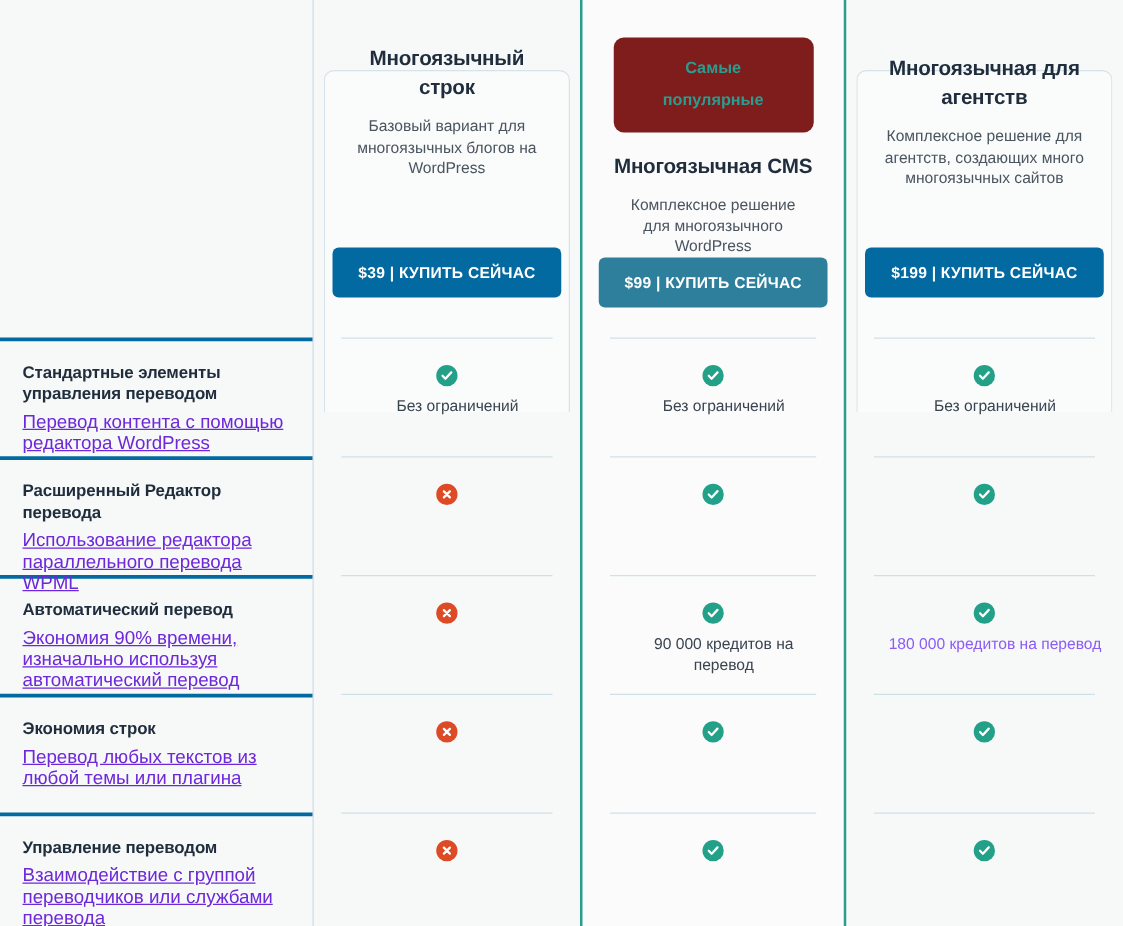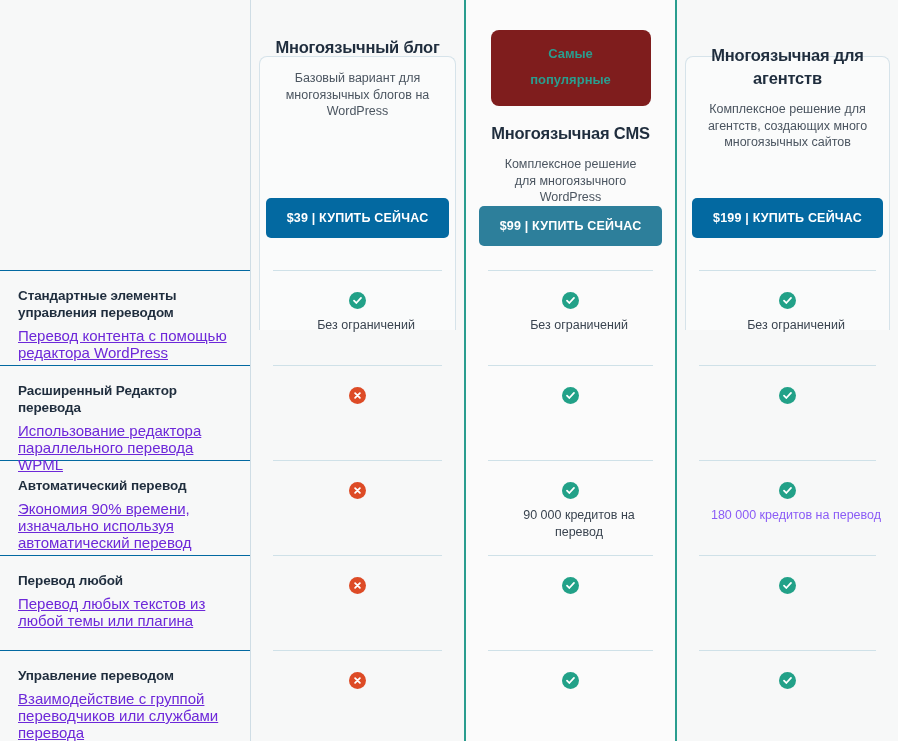--- a/index.html
+++ b/index.html
@@ -17,21 +17,21 @@
   }
 
   
   .sidebar {
     position: relative;
     border-right: 1px solid #cfdde5;
   }
   .sidebar-spacer { height: 270px; }
   .feature-row {
     height: 95px;
-    border-top: 1px solid #0369a1;
+    border-top: 3px solid #0369a1;
     padding: 16px 22px 0 18px;
   }
   .feature-title {
     font-size: 13.5px;
     font-weight: bold;
     color: #1f2d3d;
     line-height: 17px;
     letter-spacing: -0.1px;
   }
   .feature-desc {
@@ -173,34 +173,34 @@
     </div>
     <div class="feature-row">
       <div class="feature-title">Расширенный Редактор перевода</div>
       <div class="feature-desc">Использование редактора параллельного перевода WPML</div>
     </div>
     <div class="feature-row">
       <div class="feature-title">Автоматический перевод</div>
       <div class="feature-desc">Экономия 90% времени, изначально используя автоматический перевод</div>
     </div>
     <div class="feature-row">
-      <div class="feature-title">Перевод любой</div>
+      <div class="feature-title">Экономия строк</div>
       <div class="feature-desc">Перевод любых текстов из любой темы или плагина</div>
     </div>
     <div class="feature-row">
       <div class="feature-title">Управление переводом</div>
       <div class="feature-desc">Взаимодействие с группой переводчиков или службами перевода</div>
     </div>
   </div>
 
   <div class="plan-col">
     <div class="plan-head">
       <div class="plan-card"></div>
       <div class="plan-head-inner">
-        <div class="plan-name" style="margin-top:36px">Многоязычный блог</div>
+        <div class="plan-name" style="margin-top:36px">Многоязычный строк</div>
         <div class="plan-desc">Базовый вариант для многоязычных блогов на WordPress</div>
         <button class="buy-btn">$39 | КУПИТЬ СЕЙЧАС</button>
       </div>
     </div>
     <div class="value-cell">
       <span class="icon check">
           <svg width="11" height="11" viewBox="0 0 11 11">
             <path d="M2 5.6 L4.3 8 L9 2.9" stroke="#fff" stroke-width="1.8" fill="none" stroke-linecap="round" stroke-linejoin="round"></path>
           </svg>
         </span>

